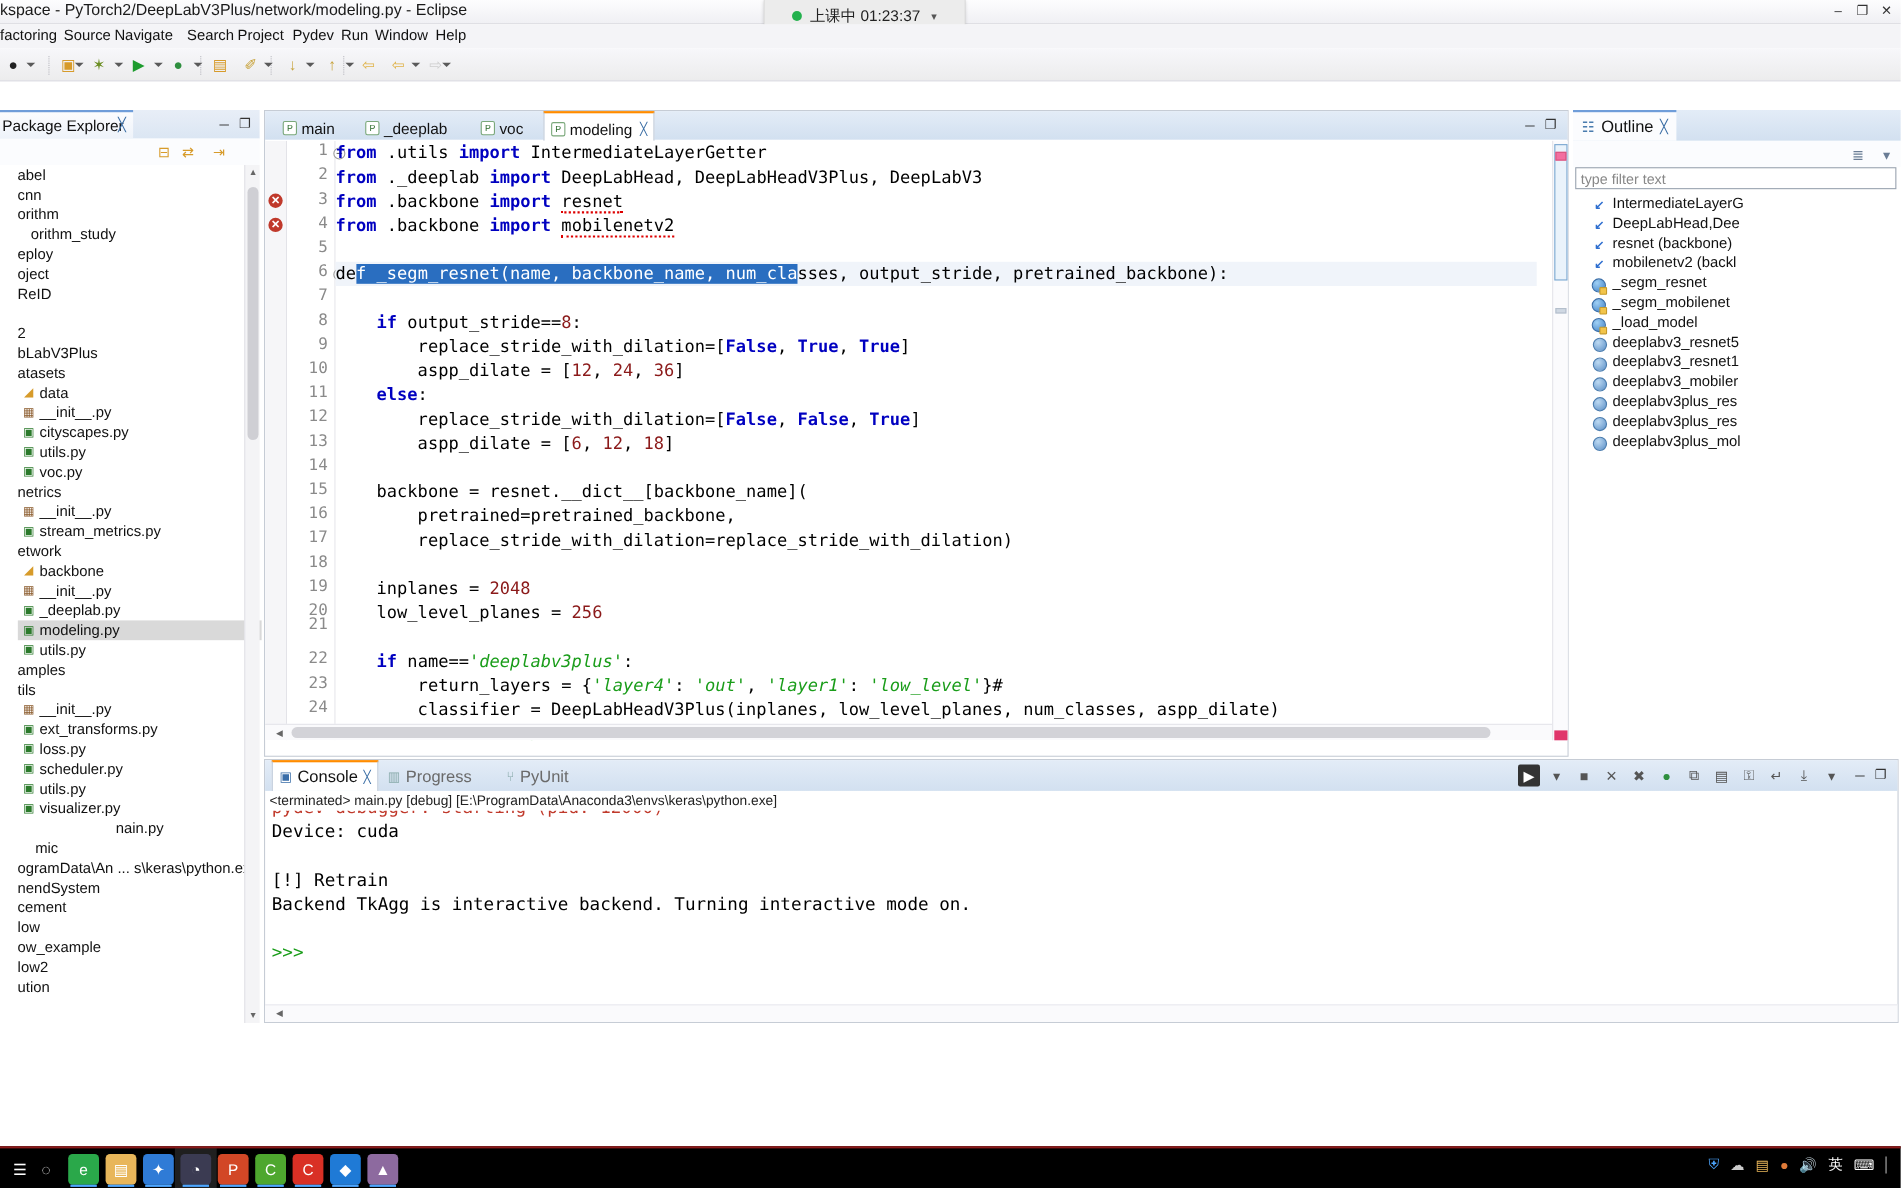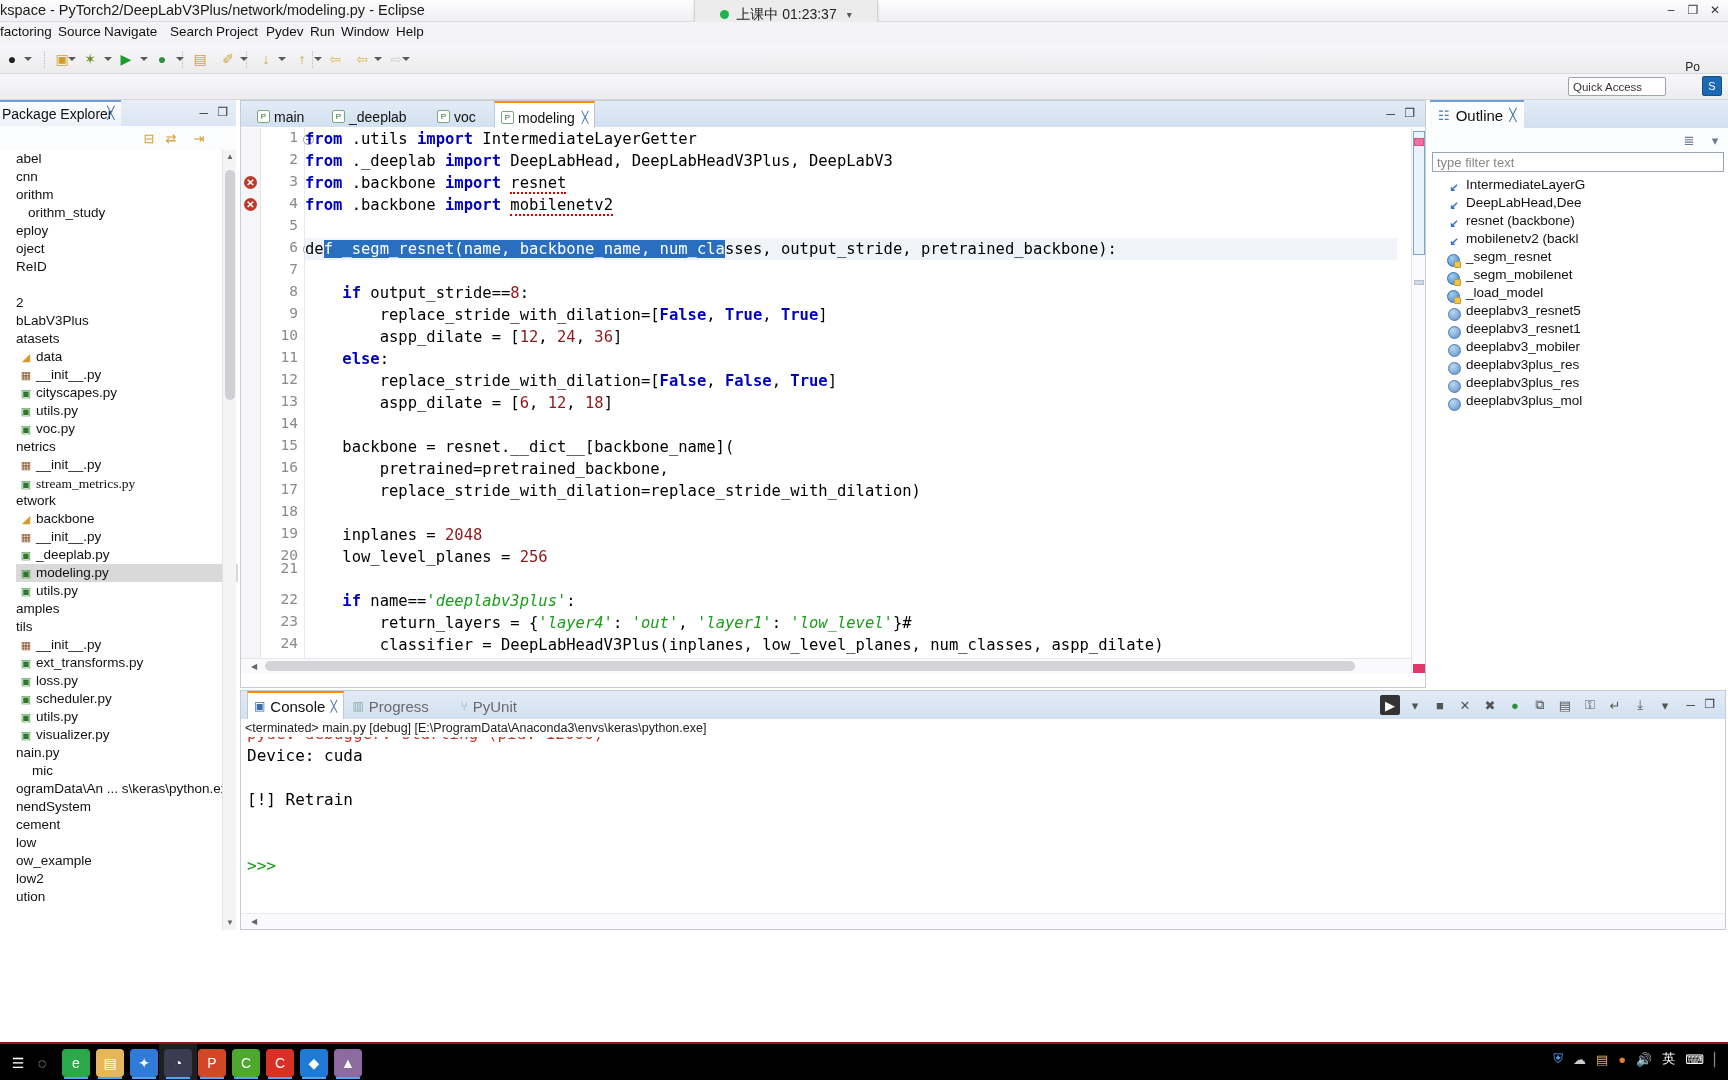--- a/index.html
+++ b/index.html
@@ -371,25 +371,20 @@
       <div class="tb-caret" style="left: 104px;"></div>
       <div class="tb-caret" style="left: 140px;"></div>
       <div class="tb-caret" style="left: 176px;"></div>
       <div class="tb-caret" style="left: 240px;"></div>
       <div class="tb-caret" style="left: 278px;"></div>
       <div class="tb-caret" style="left: 314px;"></div>
       <div class="tb-caret" style="left: 374px;"></div>
       <div class="tb-caret" style="left: 402px;"></div>
     </div>
 
-  <div class="toolbar2">
-    <div class="po-lbl">Po</div>
-    <div class="quick-access">Quick Access</div>
-    <div class="qa-btn">S</div>
-  </div>
 
   <div class="pkg">
     <div class="pkg-tabstrip">
       <div class="pkg-tab">
         <span>Package Explorer</span>
         <span class="x">╳</span>
       </div>
       <div class="pkg-min">─</div>
       <div class="pkg-max">❐</div>
     </div>
@@ -410,36 +405,36 @@
         <div class="tr" style="padding-left: 0px;"><span class="tl">2</span></div>
         <div class="tr" style="padding-left: 0px;"><span class="tl">bLabV3Plus</span></div>
         <div class="tr" style="padding-left: 0px;"><span class="tl">atasets</span></div>
         <div class="tr" style="padding-left: 2px;"><span class="ti" style="color:#d79b2a">◢</span><span class="tl">data</span></div>
         <div class="tr" style="padding-left: 2px;"><span class="ti" style="color:#8a5a2b">▦</span><span class="tl">__init__.py</span></div>
         <div class="tr" style="padding-left: 2px;"><span class="ti" style="color:#2b7a2b">▣</span><span class="tl">cityscapes.py</span></div>
         <div class="tr" style="padding-left: 2px;"><span class="ti" style="color:#2b7a2b">▣</span><span class="tl">utils.py</span></div>
         <div class="tr" style="padding-left: 2px;"><span class="ti" style="color:#2b7a2b">▣</span><span class="tl">voc.py</span></div>
         <div class="tr" style="padding-left: 0px;"><span class="tl">netrics</span></div>
         <div class="tr" style="padding-left: 2px;"><span class="ti" style="color:#8a5a2b">▦</span><span class="tl">__init__.py</span></div>
-        <div class="tr" style="padding-left: 2px; font-family: Liberation Serif, serif;"><span class="ti" style="color:#2b7a2b">▣</span><span class="tl">stream_metrics.py</span></div>
+        <div class="tr" style="padding-left: 2px;"><span class="ti" style="color:#2b7a2b">▣</span><span class="tl">stream_metrics.py</span></div>
         <div class="tr" style="padding-left: 0px;"><span class="tl">etwork</span></div>
         <div class="tr" style="padding-left: 2px;"><span class="ti" style="color:#d79b2a">◢</span><span class="tl">backbone</span></div>
         <div class="tr" style="padding-left: 2px;"><span class="ti" style="color:#8a5a2b">▦</span><span class="tl">__init__.py</span></div>
         <div class="tr" style="padding-left: 2px;"><span class="ti" style="color:#2b7a2b">▣</span><span class="tl">_deeplab.py</span></div>
         <div class="tr sel" style="padding-left: 2px;"><span class="ti" style="color:#2b7a2b">▣</span><span class="tl">modeling.py</span></div>
         <div class="tr" style="padding-left: 2px;"><span class="ti" style="color:#2b7a2b">▣</span><span class="tl">utils.py</span></div>
         <div class="tr" style="padding-left: 0px;"><span class="tl">amples</span></div>
         <div class="tr" style="padding-left: 0px;"><span class="tl">tils</span></div>
         <div class="tr" style="padding-left: 2px;"><span class="ti" style="color:#8a5a2b">▦</span><span class="tl">__init__.py</span></div>
         <div class="tr" style="padding-left: 2px;"><span class="ti" style="color:#2b7a2b">▣</span><span class="tl">ext_transforms.py</span></div>
         <div class="tr" style="padding-left: 2px;"><span class="ti" style="color:#2b7a2b">▣</span><span class="tl">loss.py</span></div>
         <div class="tr" style="padding-left: 2px;"><span class="ti" style="color:#2b7a2b">▣</span><span class="tl">scheduler.py</span></div>
         <div class="tr" style="padding-left: 2px;"><span class="ti" style="color:#2b7a2b">▣</span><span class="tl">utils.py</span></div>
         <div class="tr" style="padding-left: 2px;"><span class="ti" style="color:#2b7a2b">▣</span><span class="tl">visualizer.py</span></div>
-        <div class="tr" style="padding-left: 0px;"><span class="tl">nain.py</span></div>
+        <div class="tr" style="padding-left: 0px; text-align: center;"><span class="tl">nain.py</span></div>
         <div class="tr" style="padding-left: 16px;"><span class="tl">mic</span></div>
         <div class="tr" style="padding-left: 0px;"><span class="tl">ogramData\An ... s\keras\python.exe</span></div>
         <div class="tr" style="padding-left: 0px;"><span class="tl">nendSystem</span></div>
         <div class="tr" style="padding-left: 0px;"><span class="tl">cement</span></div>
         <div class="tr" style="padding-left: 0px;"><span class="tl">low</span></div>
         <div class="tr" style="padding-left: 0px;"><span class="tl">ow_example</span></div>
         <div class="tr" style="padding-left: 0px;"><span class="tl">low2</span></div>
         <div class="tr" style="padding-left: 0px;"><span class="tl">ution</span></div>
       </div>
     <div class="pkg-vscroll">
@@ -579,20 +574,21 @@
           <div class="cs-ti">↵</div>
           <div class="cs-ti">⤓</div>
           <div class="cs-ti">▾</div>
         </div>
       </div>
     <div class="cs-subtitle">&lt;terminated&gt; main.py [debug] [E:\ProgramData\Anaconda3\envs\keras\python.exe]</div>
     <div class="cs-body" id="csbody">
         <div class="cs-line cs-red" style="top: -14px; clip-path: inset(60% 0px 0px);">pydev debugger: starting (pid: 12000)</div>
         <div class="cs-line" style="top: 8px;">Device: cuda</div>
         <div class="cs-line" style="top: 52px;">[!] Retrain</div>
+        <div class="cs-line" style="top: 74px;">Backend TkAgg is interactive backend. Turning interactive mode on.</div>
         <div class="cs-line" style="top: 96px;"></div>
         <div class="cs-line cs-green" style="top: 118px;">&gt;&gt;&gt;</div>
       </div>
     <div class="cs-hscroll">
       <div class="arr" style="left:6px;top:1px">◀</div>
     </div>
   </div>
 
 
   <div class="taskbar" id="taskbar">

